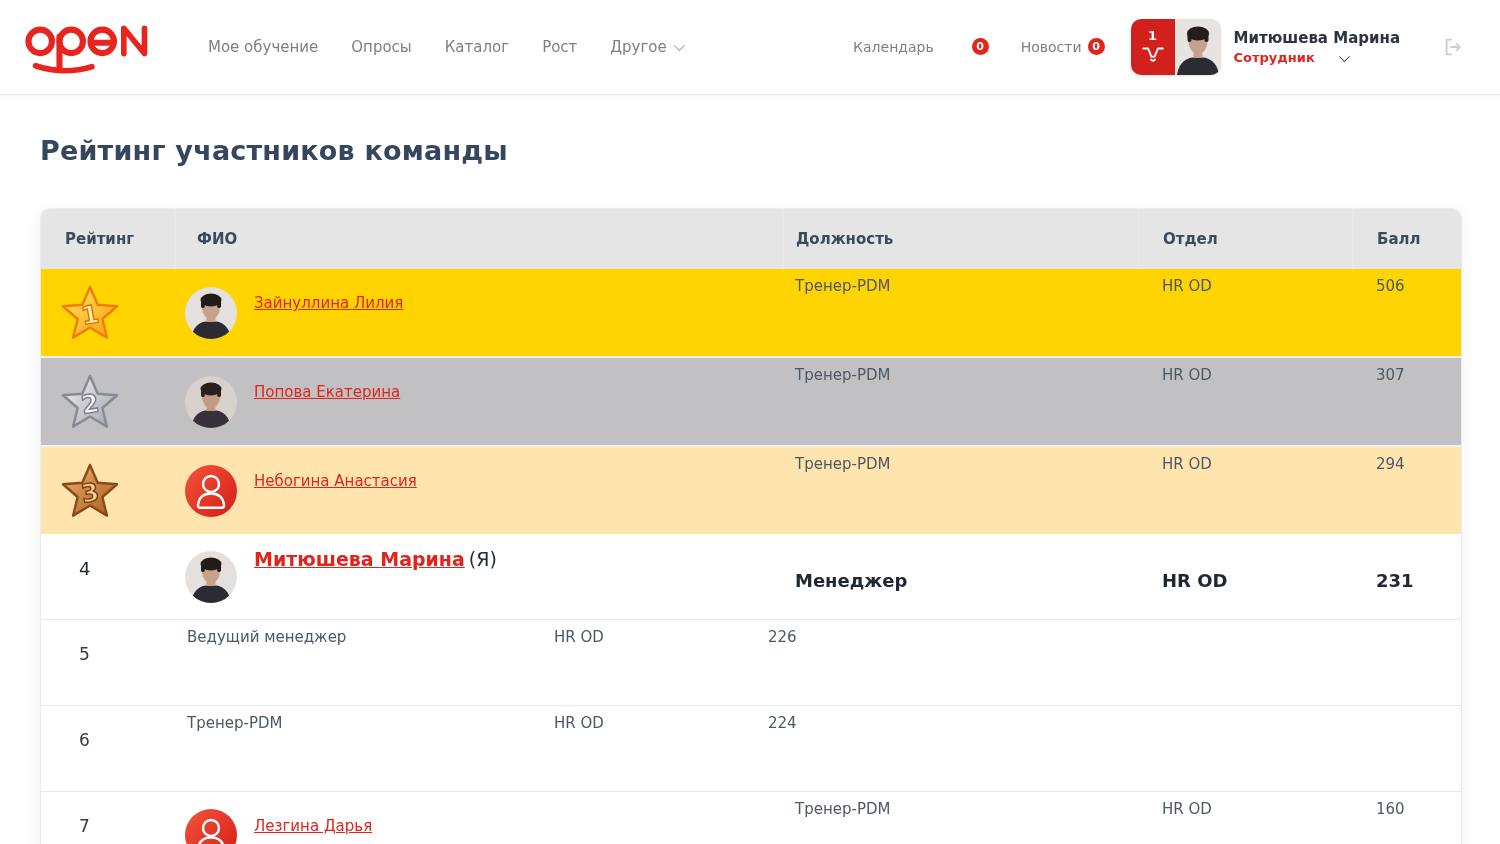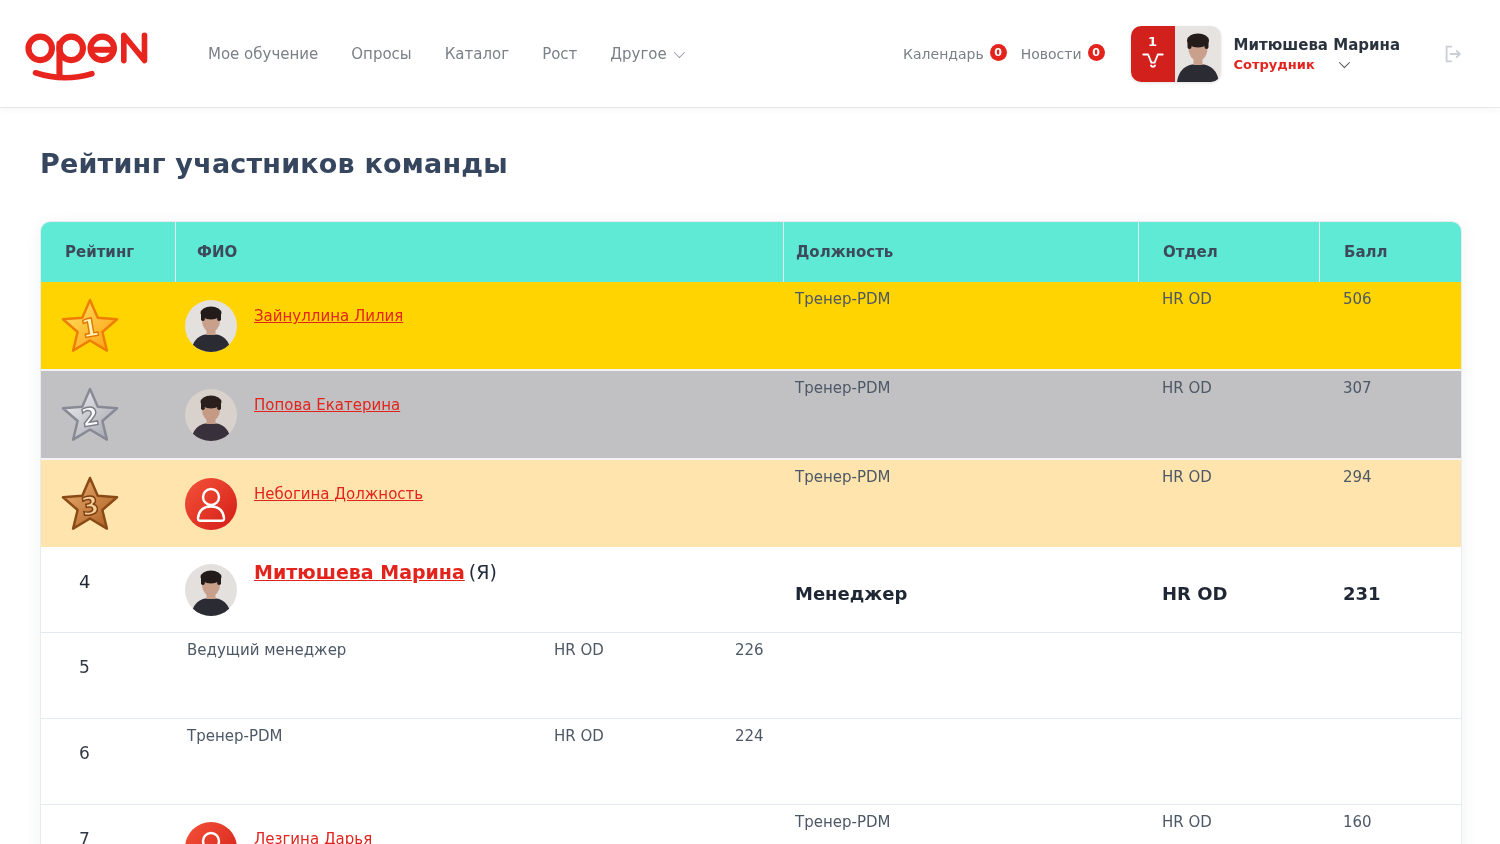--- a/index.html
+++ b/index.html
@@ -3,21 +3,21 @@
 <meta charset="utf-8">
 <style>
   html,body{margin:0;padding:0;}
   body{
     width:1500px;height:844px;overflow:hidden;background:#fff;
     font-family:"DejaVu Sans","Liberation Sans",sans-serif;color:#4d5866;
     position:relative;
   }
   
   .topbar{
-    height:108px;display:flex;align-items:center;
+    height:95px;display:flex;align-items:center;
     padding:0 36px 0 24px;box-sizing:border-box;
     border-bottom:1px solid #e8e8ec;background:#fff;
     box-shadow:0 2px 8px rgba(40,50,70,.04);
     position:relative;z-index:5;
   }
   .logo{margin-right:52px;display:flex;align-items:center;cursor:pointer;}
   .main-nav{display:flex;align-items:center;gap:33px;}
   .nav-item{
     font-size:15px;color:#7b8088;font-weight:500;cursor:pointer;
     display:inline-flex;align-items:center;gap:7px;text-decoration:none;white-space:nowrap;
@@ -26,21 +26,21 @@
     width:7px;height:7px;display:inline-block;
     border-right:1.6px solid #9aa0a8;border-bottom:1.6px solid #9aa0a8;
     transform:rotate(45deg) translateY(-2px);
   }
   .chev-dark{border-color:#4a505a;}
   .top-right{margin-left:auto;display:flex;align-items:center;}
   .hdr-link{
     font-size:14px;color:#7b8088;font-weight:500;text-decoration:none;
     display:inline-flex;align-items:center;cursor:pointer;white-space:nowrap;
   }
-  .hdr-link.cal{margin-right:14px;}
+  .hdr-link.cal{margin-right:32px;gap:32px;}
   .hdr-link.news{margin-right:26px;}
   .badge{
     background:var(--accent,#e3241d);color:#fff;border-radius:50%;
     min-width:17px;height:17px;font-size:11px;font-weight:bold;line-height:17px;
     display:inline-block;text-align:center;margin-left:6px;transform:translateY(-1px);
   }
   .notif{
     display:flex;height:56px;border-radius:10px;overflow:hidden;cursor:pointer;
     margin-right:13px;box-shadow:0 1px 3px rgba(0,0,0,.12);
   }
@@ -59,31 +59,31 @@
   .main{padding:0 40px;}
   h1.page-title{
     font-size:27px;font-weight:bold;color:#35465e;
     margin:40px 0 42px;letter-spacing:.2px;
   }
   .rating-table{
     width:1420px;border:1px solid #e9ebf1;border-bottom:none;
     border-radius:10px 10px 0 0;overflow:hidden;background:#fff;
     box-shadow:0 3px 16px rgba(60,70,90,.07);
   }
-  .thead{display:flex;height:60px;background:#5eead4;}
+  .thead{display:flex;height:60px;background:#e5e5e5;}
   .th{
     box-sizing:border-box;font-size:15px;font-weight:600;color:#3d4a5c;
     padding-top:21px;height:100%;
   }
   .th + .th{border-left:1px solid #e6e9ef;}
   .c1{width:134px;}
   .c2{width:608px;}
   .c3{width:355px;}
   .c4{width:181px;}
-  .c5{flex:1;}
+  .c5{flex:1;margin-left:33px;}
   .th.c1{padding-left:24px;}
   .th.c2{padding-left:21px;}
   .th.c3{padding-left:12px;}
   .th.c4{padding-left:24px;}
   .th.c5{padding-left:24px;}
   .row{display:flex;min-height:85px;background:#fff;}
   .row.medal{min-height:87px;}
   .row.medal-gold,.row.medal-silver{border-bottom:2px solid #f2f3f7;}
   .row.white + .row.white{border-top:1px solid #e5e9f0;}
   .cell{box-sizing:border-box;}
@@ -316,21 +316,21 @@
                   <linearGradient id="dav2" x1="0" y1="0" x2="1" y2="1">
                     <stop offset="0" stop-color="#f4533a"></stop>
                     <stop offset="1" stop-color="#d31d17"></stop>
                   </linearGradient>
                 </defs>
                 <circle cx="26" cy="26" r="26" fill="url(#dav2)"></circle>
                 <circle cx="26" cy="19" r="8" fill="none" stroke="#fff" stroke-width="2.4"></circle>
                 <path d="M13 40 C14 31.5 18.5 28.5 26 28.5 C33.5 28.5 38 31.5 39 40 C39.3 41.8 38.2 42.8 36.6 42.8 L15.4 42.8 C13.8 42.8 12.8 41.8 13 40 Z" fill="none" stroke="#fff" stroke-width="2.4" stroke-linejoin="round"></path>
               </svg>
             </div>
-            <div class="name-wrap"><a class="name-link">Небогина Должность</a></div>
+            <div class="name-wrap"><a class="name-link">Небогина Анастасия</a></div>
           </div>
           <div class="cell c3"><span class="cell-txt">Тренер-PDM</span></div>
           <div class="cell c4"><span class="cell-txt">HR OD</span></div>
           <div class="cell c5"><span class="cell-txt">294</span></div>
         </div>
         <div class="row white me">
           <div class="cell c1">
             <div class="rank-num">4</div>
           </div>
           <div class="cell c2 fio">

